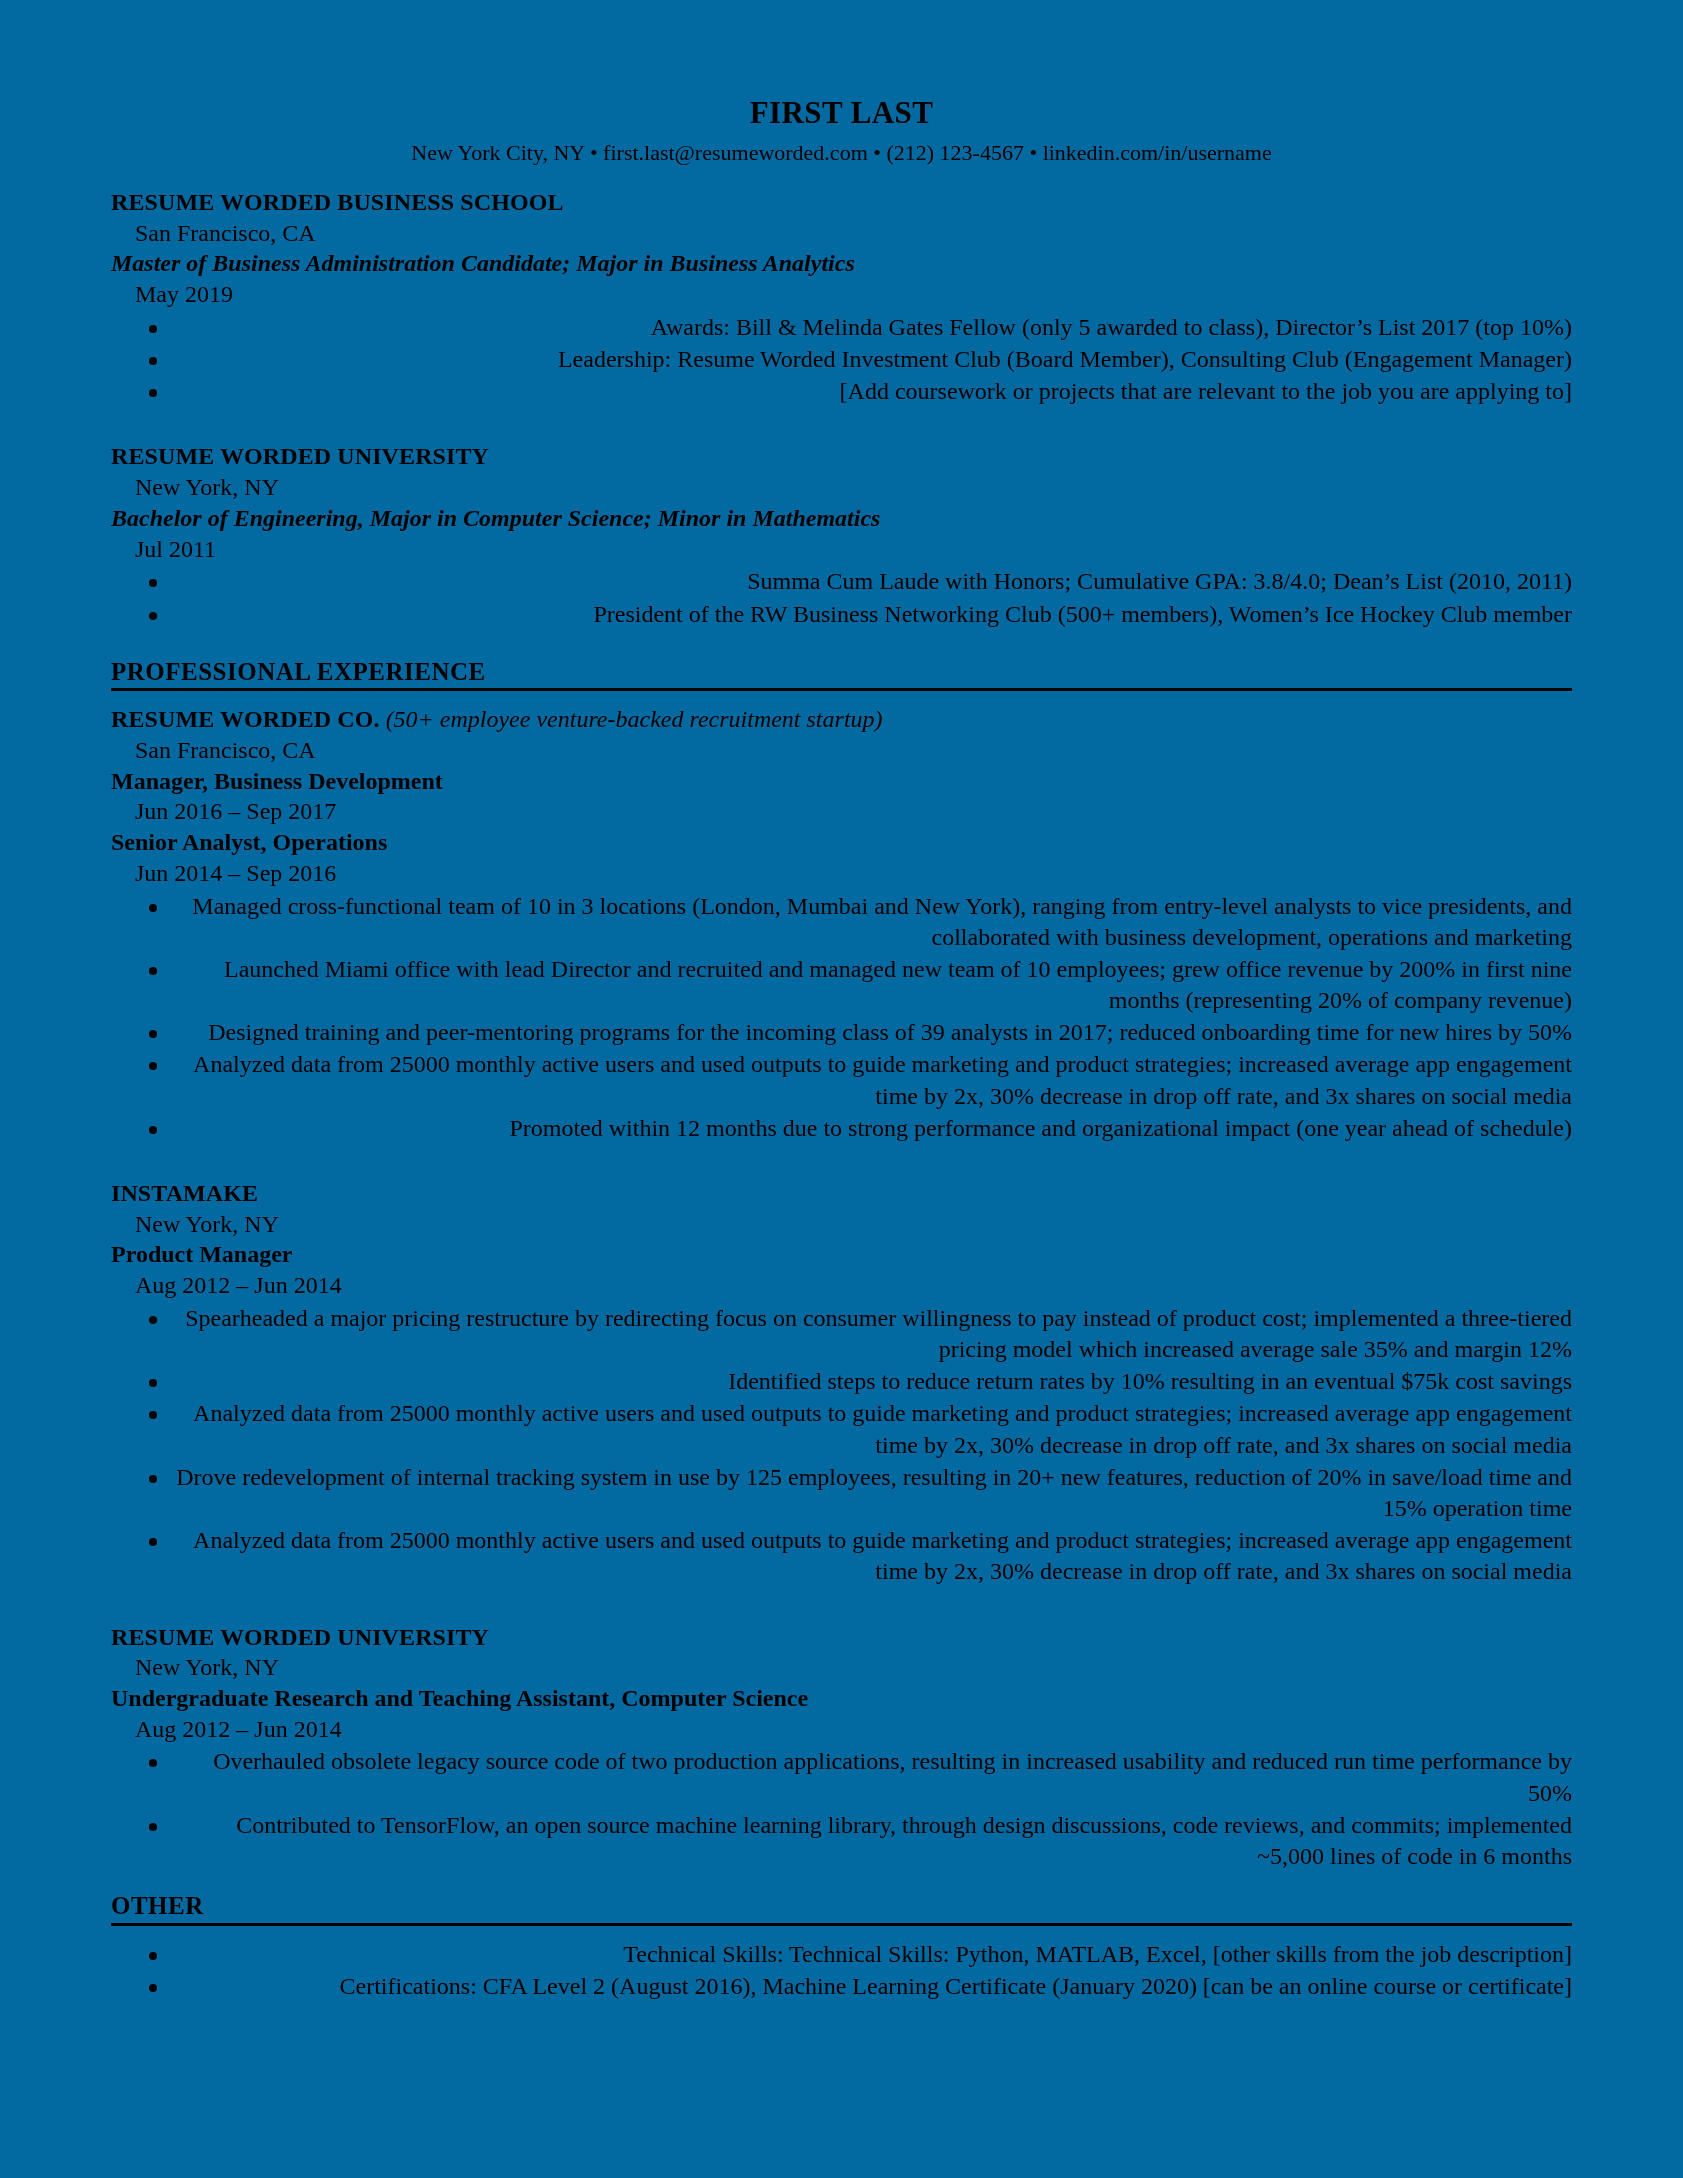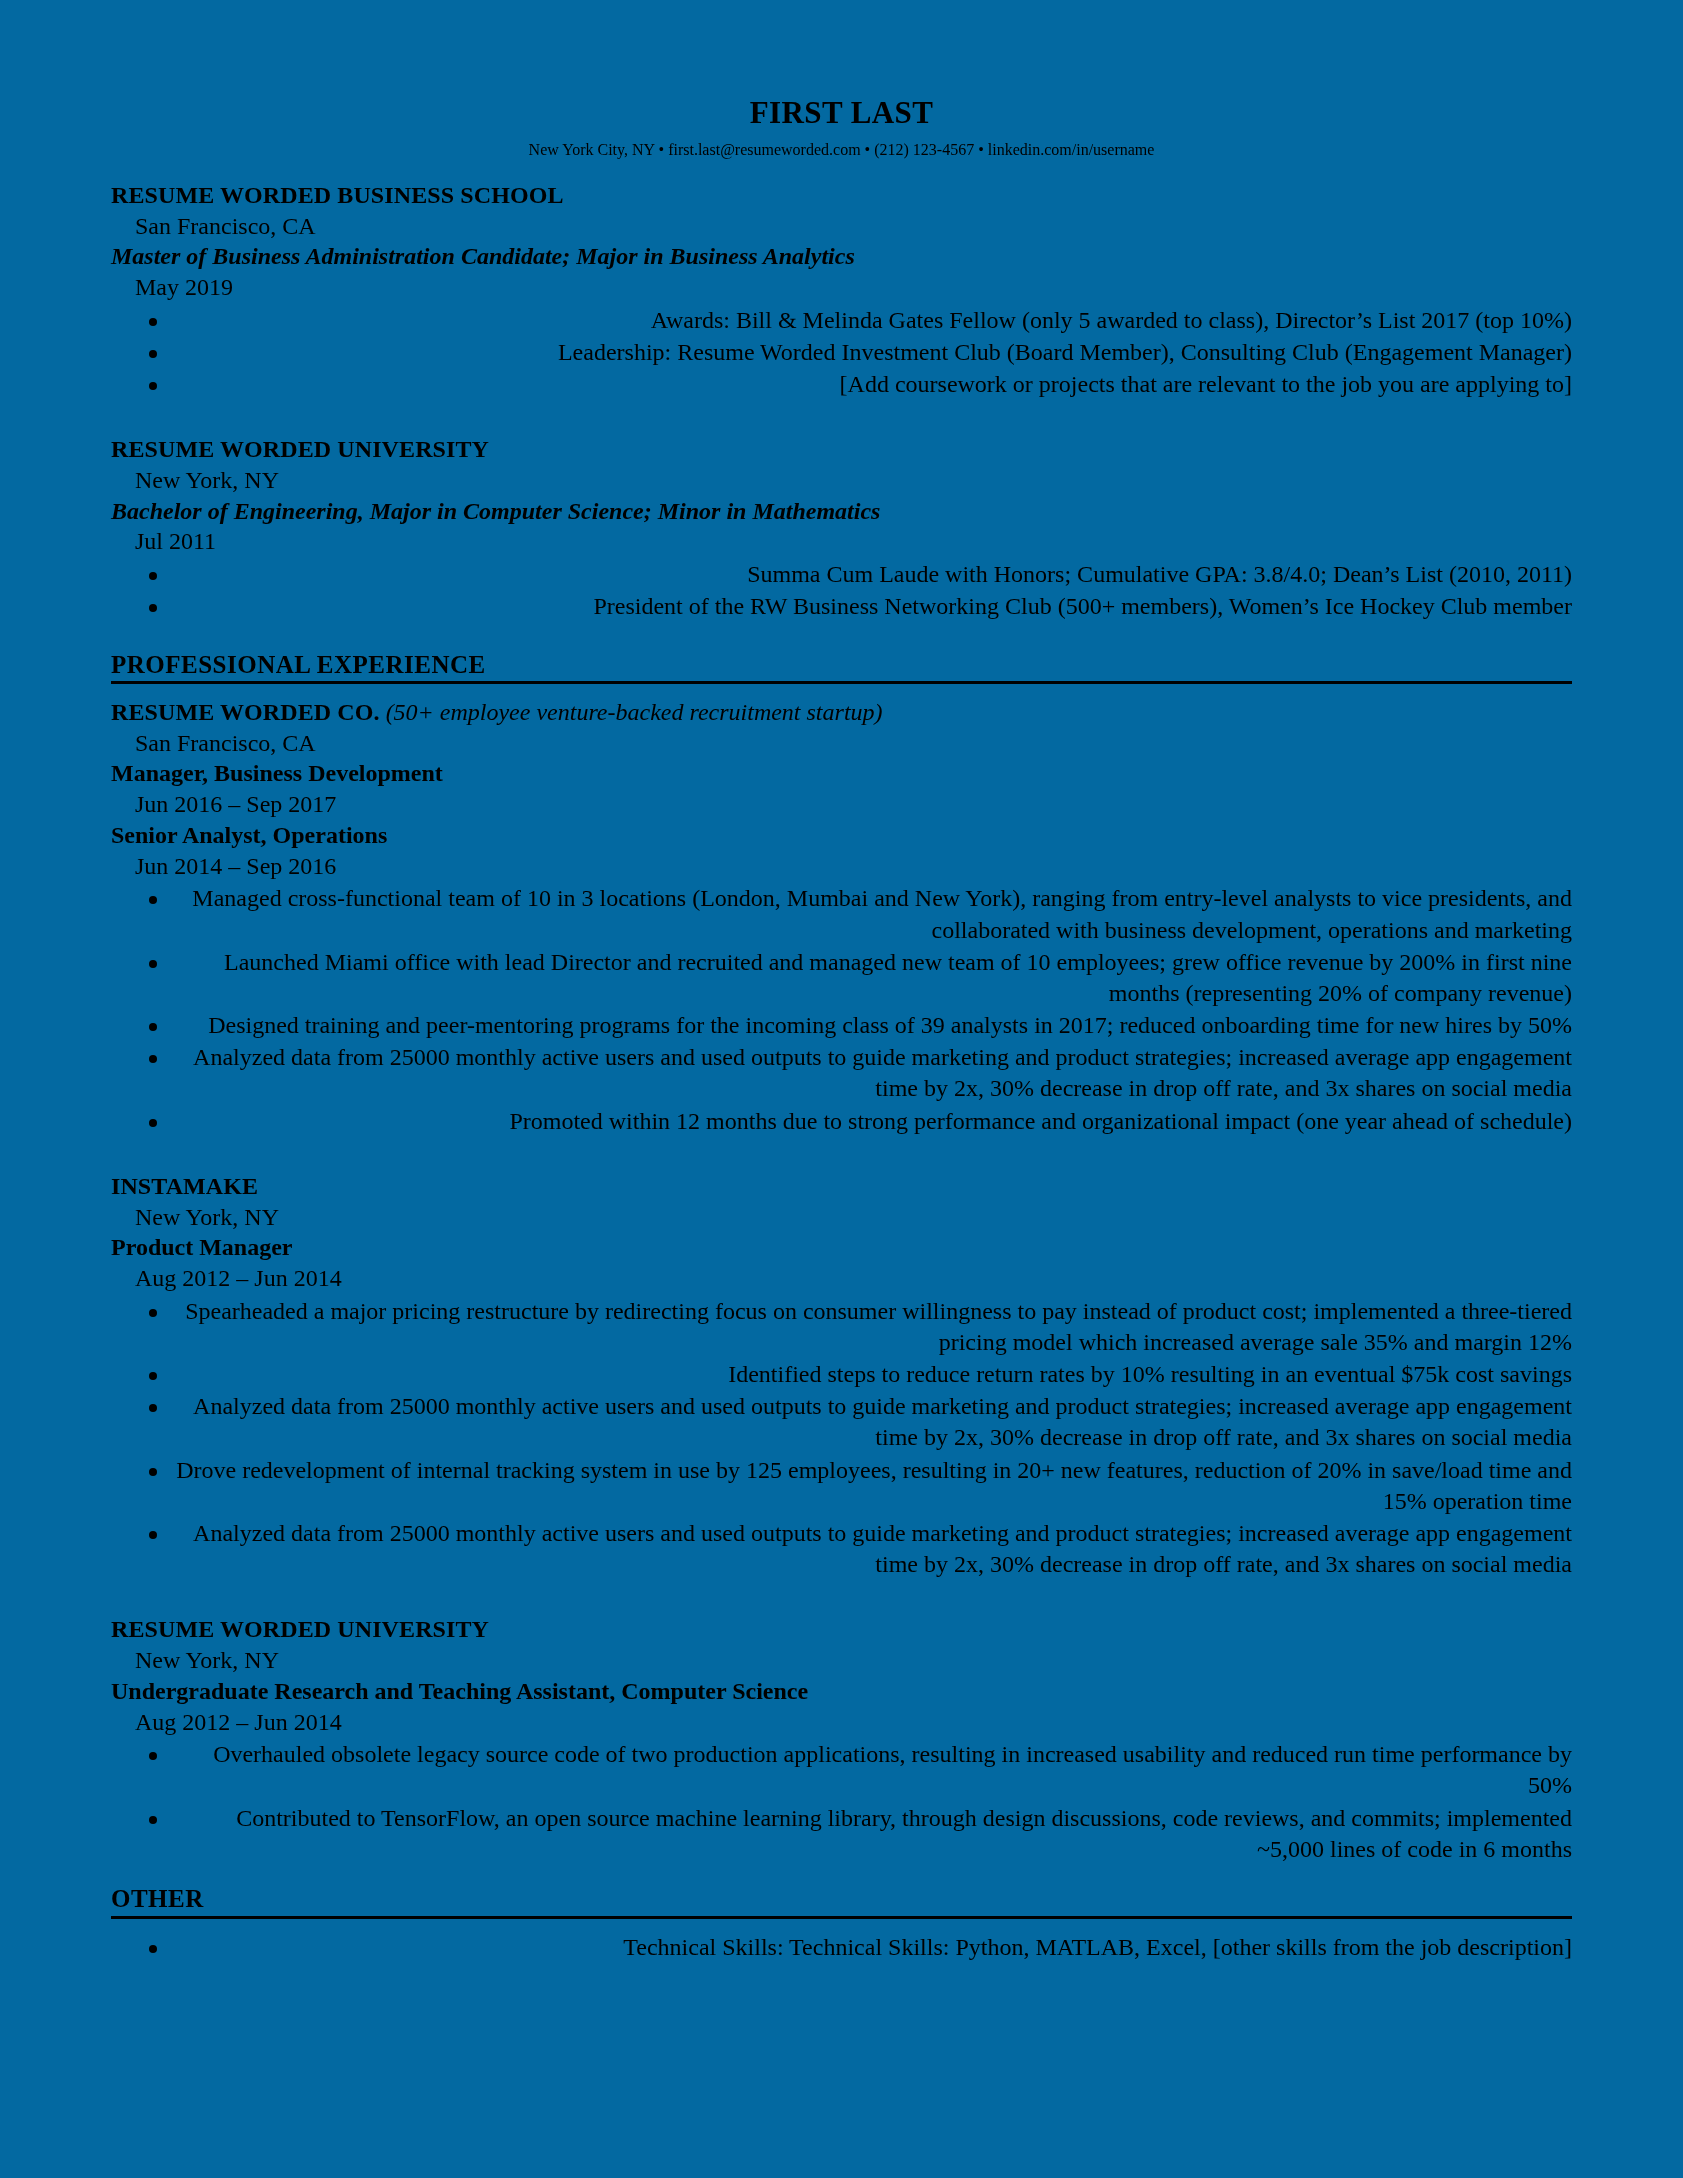--- a/index.html
+++ b/index.html
@@ -27,21 +27,21 @@
   .resume-name {
     text-align: center;
     font-size: 31px;
     font-weight: bold;
     letter-spacing: 0.4px;
     line-height: 1.15;
     margin: 0 0 9px 0;
   }
   .resume-contact {
     text-align: center;
-    font-size: 16px;
+    font-size: 22px;
     line-height: 1.2;
     margin: 0 0 21px 0;
     white-space: nowrap;
   }
 
   
   .section {
     margin: 0;
   }
   .section-title {
@@ -236,17 +236,18 @@
       </ul>
     </div>
   </div>
 
   <div class="gap-md"></div>
 
   <div class="section">
     <div class="section-title">OTHER</div>
     <ul class="bullets">
       <li>Technical Skills: Technical Skills: Python, MATLAB, Excel, [other skills from the job description]</li>
+      <li>Certifications: CFA Level 2 (August 2016), Machine Learning Certificate (January 2020) [can be an online course or certificate]</li>
     </ul>
   </div>
 
 </div>
 
 
 </body></html>

